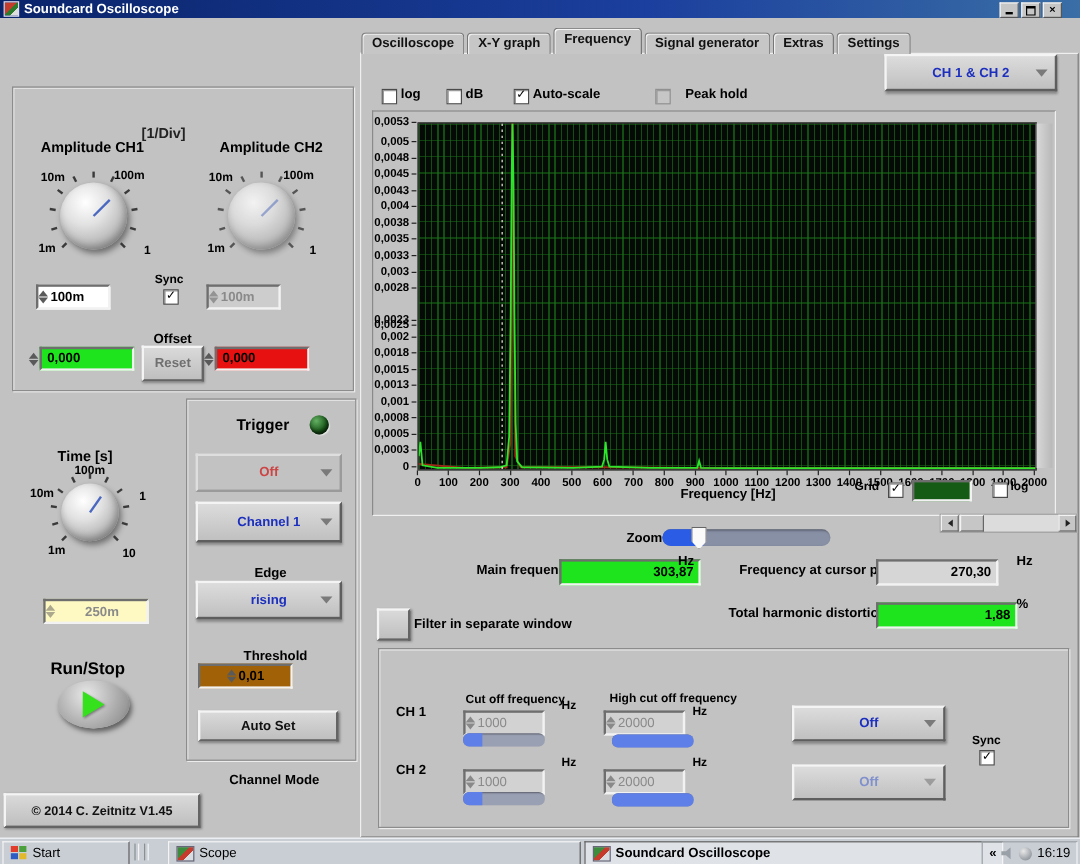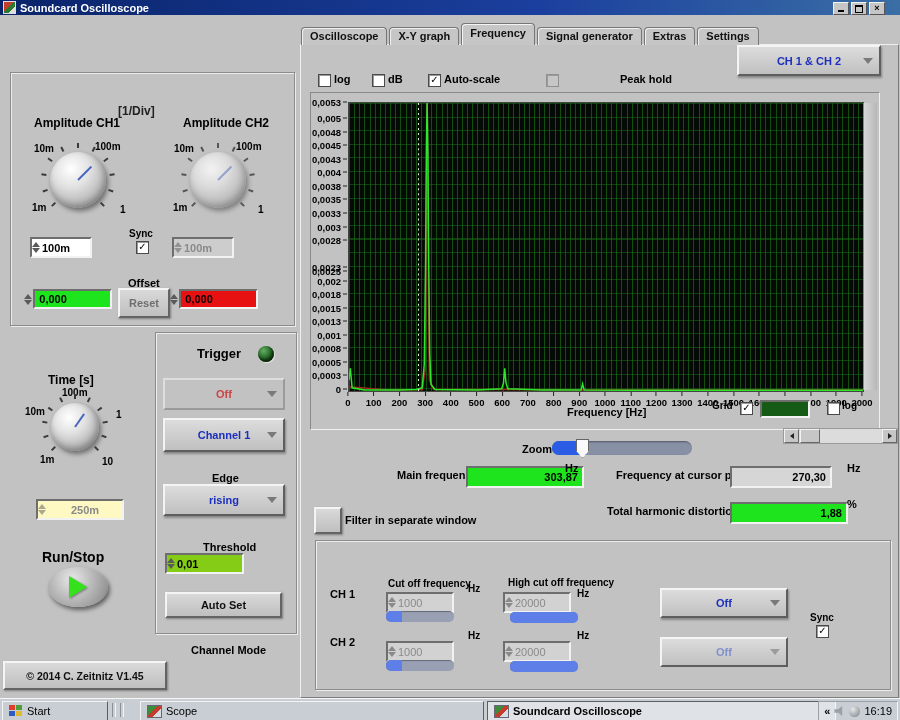--- a/index.html
+++ b/index.html
@@ -267,21 +267,21 @@
   <div class="abs dd" style="left:163px;top:418px;width:118px;height:30px;">
     <span>Channel 1</span>
     <i class="dd-arrow"></i>
   </div>
   <div class="abs lab" style="left:212px;top:472px;">Edge</div>
   <div class="abs dd" style="left:163px;top:484px;width:118px;height:28px;">
     <span>rising</span>
     <i class="dd-arrow"></i>
   </div>
   <div class="abs lab" style="left:203px;top:541px;">Threshold</div>
-  <div class="abs field sunken" style="left:165px;top:553px;width:75px;height:17px;background:#84cc16;">
+  <div class="abs field sunken" style="left:165px;top:553px;width:75px;height:17px;background:#a16207;justify-content:center;">
     <span class="spin">
         <b class="up"></b>
         <b class="dn"></b>
       </span>
     <span>0,01</span>
   </div>
   <div class="abs btn" style="left:165px;top:592px;width:113px;height:22px;">
     <span>Auto Set</span>
   </div>
 
@@ -310,21 +310,21 @@
     <i class="dd-arrow"></i>
   </div>
 
   <div class="abs cb" style="left:318px;top:74px;"></div>
   <div class="abs lab" style="left:334px;top:73px;">log</div>
   <div class="abs cb" style="left:372px;top:74px;"></div>
   <div class="abs lab" style="left:388px;top:73px;">dB</div>
   <div class="abs cb checked" style="left:428px;top:74px;"></div>
   <div class="abs lab" style="left:444px;top:73px;">Auto-scale</div>
   <div class="abs cb disabled" style="left:546px;top:74px;"></div>
-  <div class="abs lab dis" style="left:592px;top:73px;padding-left:28px;">Peak hold</div>
+  <div class="abs lab dis" style="left:543px;top:73px;padding-left:28px;">Peak hold</div>
 
   <div id="plot-widget" class="abs"></div>
   <div id="y-ticks" class="abs">
       <div class="ytick" style="top: 0px;">
         <span>0,0053</span>
         <i></i>
       </div>
       <div class="ytick" style="top: 16.2453px;">
         <span>0,005</span>
         <i></i>

